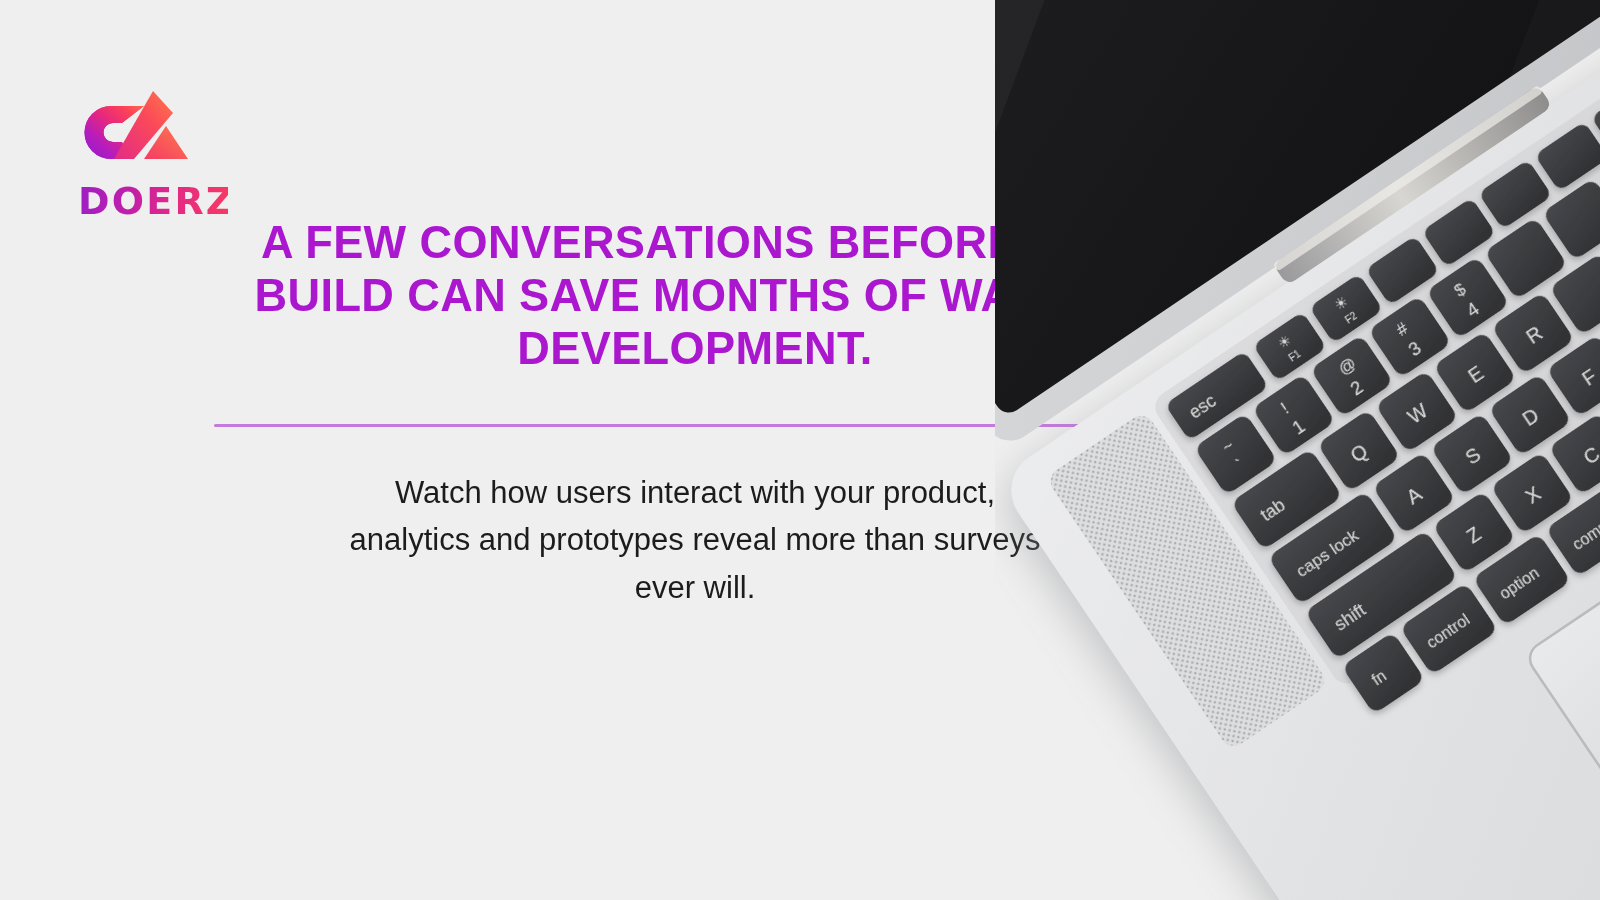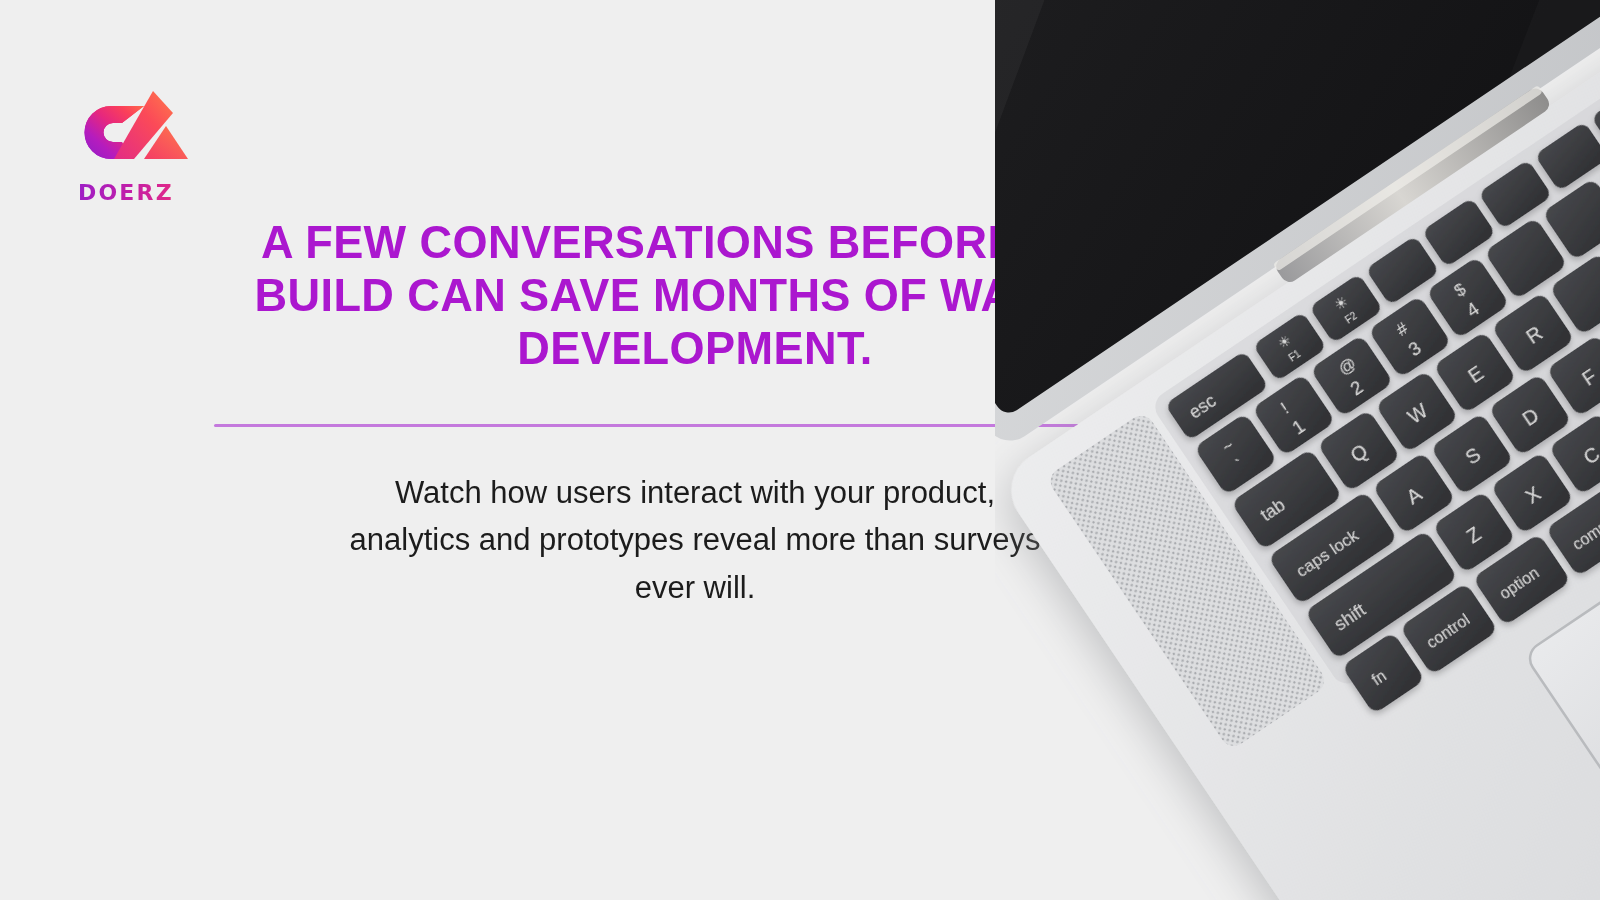--- a/index.html
+++ b/index.html
@@ -11,21 +11,21 @@
   }
 
   
   .stage { position:absolute; inset:0; overflow:hidden; background:#efefef; }
 
   
   .logo-block { position:absolute; left:78px; top:88px; width:150px; }
   .logo-mark { width:112px; height:86px; display:block; }
   .logo-word {
     margin-top:8px;
-    font-size:22px;
+    font-size:38px;
     font-weight:bold;
     letter-spacing:2.2px;
     line-height:1;
     background:linear-gradient(95deg,#9d1ec6 0%,#c21fa8 35%,#e42a84 65%,#f73a63 100%);
     -webkit-background-clip:text;
     background-clip:text;
     color:transparent;
     -webkit-text-fill-color:transparent;
     font-family:"DejaVu Sans", sans-serif;
   }

